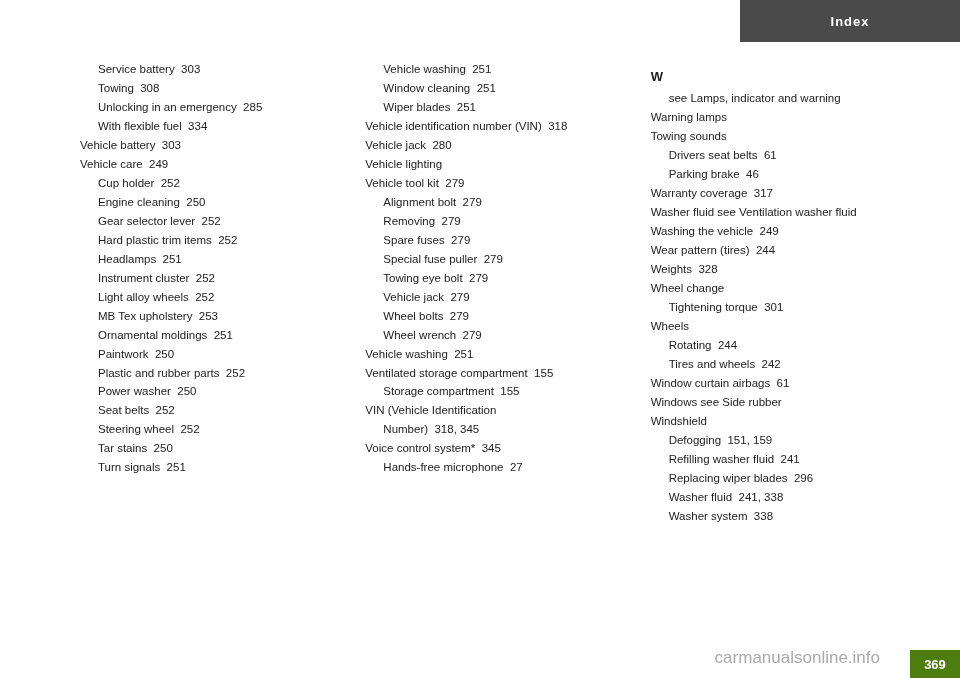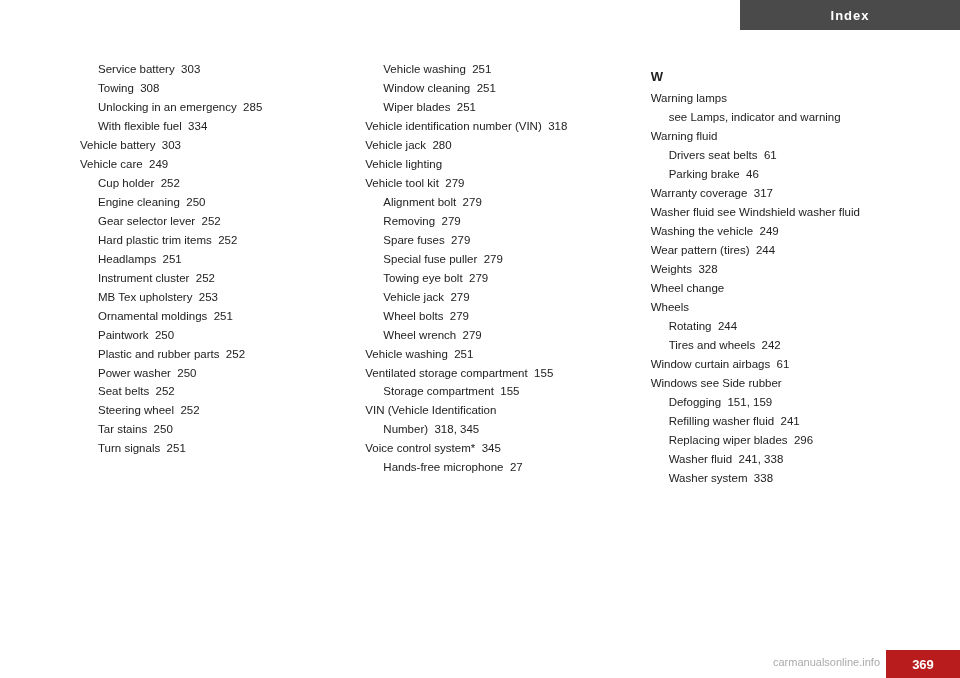--- a/index.html
+++ b/index.html
@@ -13,41 +13,41 @@
       position: relative;
       overflow: hidden;
     }
 
     
     .header-bar {
       position: absolute;
       top: 0;
       right: 0;
       width: 220px;
-      height: 30px;
+      height: 42px;
       background: #4a4a4a;
       display: flex;
       align-items: center;
       justify-content: center;
     }
     .header-bar span {
       color: #ffffff;
       font-size: 13px;
       font-weight: bold;
       letter-spacing: 1px;
     }
 
     
     .page-number {
       position: absolute;
       bottom: 0;
       right: 0;
-      width: 74px;
+      width: 50px;
       height: 28px;
-      background: #b91c1c;
+      background: #4d7c0f;
       display: flex;
       align-items: center;
       justify-content: center;
     }
     .page-number span {
       color: #ffffff;
       font-size: 13px;
       font-weight: bold;
     }
 
@@ -90,21 +90,21 @@
       font-size: 13px;
       margin-top: 6px;
       margin-bottom: 2px;
     }
 
     
     .watermark {
       position: absolute;
       bottom: 10px;
       right: 80px;
-      font-size: 11px;
+      font-size: 17px;
       color: #aaa;
     }
   </style>
 </head>
 <body>
 
 <div class="header-bar">
   <span>Index</span>
 </div>
 
@@ -119,20 +119,21 @@
       <div class="index-entry sub-entry">Unlocking in an emergency&nbsp;&nbsp;285</div>
       <div class="index-entry sub-entry">With flexible fuel&nbsp;&nbsp;334</div>
       <div class="index-entry main-entry">Vehicle battery&nbsp;&nbsp;303</div>
       <div class="index-entry main-entry">Vehicle care&nbsp;&nbsp;249</div>
       <div class="index-entry sub-entry">Cup holder&nbsp;&nbsp;252</div>
       <div class="index-entry sub-entry">Engine cleaning&nbsp;&nbsp;250</div>
       <div class="index-entry sub-entry">Gear selector lever&nbsp;&nbsp;252</div>
       <div class="index-entry sub-entry">Hard plastic trim items&nbsp;&nbsp;252</div>
       <div class="index-entry sub-entry">Headlamps&nbsp;&nbsp;251</div>
       <div class="index-entry sub-entry">Instrument cluster&nbsp;&nbsp;252</div>
+      <div class="index-entry sub-entry">Light alloy wheels&nbsp;&nbsp;252</div>
       <div class="index-entry sub-entry">MB Tex upholstery&nbsp;&nbsp;253</div>
       <div class="index-entry sub-entry">Ornamental moldings&nbsp;&nbsp;251</div>
       <div class="index-entry sub-entry">Paintwork&nbsp;&nbsp;250</div>
       <div class="index-entry sub-entry">Plastic and rubber parts&nbsp;&nbsp;252</div>
       <div class="index-entry sub-entry">Power washer&nbsp;&nbsp;250</div>
       <div class="index-entry sub-entry">Seat belts&nbsp;&nbsp;252</div>
       <div class="index-entry sub-entry">Steering wheel&nbsp;&nbsp;252</div>
       <div class="index-entry sub-entry">Tar stains&nbsp;&nbsp;250</div>
       <div class="index-entry sub-entry">Turn signals&nbsp;&nbsp;251</div>
     </div>
@@ -155,36 +156,38 @@
       <div class="index-entry main-entry">Vehicle washing&nbsp;&nbsp;251</div>
       <div class="index-entry main-entry">Ventilated storage compartment&nbsp;&nbsp;155</div>
       <div class="index-entry sub-entry">Storage compartment&nbsp;&nbsp;155</div>
       <div class="index-entry main-entry">VIN (Vehicle Identification</div>
       <div class="index-entry sub-entry">Number)&nbsp;&nbsp;318, 345</div>
       <div class="index-entry main-entry">Voice control system*&nbsp;&nbsp;345</div>
       <div class="index-entry sub-entry">Hands-free microphone&nbsp;&nbsp;27</div>
     </div>
   <div class="column" id="col3-container">
       <div class="index-entry section-letter">W</div>
+      <div class="index-entry sub-entry">see Lamps, indicator and warning</div>
       <div class="index-entry main-entry">Warning lamps</div>
-      <div class="index-entry sub-entry">see Lamps, indicator and warning</div>
-      <div class="index-entry main-entry">Warning fluid</div>
+      <div class="index-entry main-entry">Towing sounds</div>
       <div class="index-entry sub-entry">Drivers seat belts&nbsp;&nbsp;61</div>
       <div class="index-entry sub-entry">Parking brake&nbsp;&nbsp;46</div>
       <div class="index-entry main-entry">Warranty coverage&nbsp;&nbsp;317</div>
-      <div class="index-entry main-entry">Washer fluid see Windshield washer fluid</div>
+      <div class="index-entry main-entry">Washer fluid see Ventilation washer fluid</div>
       <div class="index-entry main-entry">Washing the vehicle&nbsp;&nbsp;249</div>
       <div class="index-entry main-entry">Wear pattern (tires)&nbsp;&nbsp;244</div>
       <div class="index-entry main-entry">Weights&nbsp;&nbsp;328</div>
       <div class="index-entry main-entry">Wheel change</div>
+      <div class="index-entry sub-entry">Tightening torque&nbsp;&nbsp;301</div>
       <div class="index-entry main-entry">Wheels</div>
       <div class="index-entry sub-entry">Rotating&nbsp;&nbsp;244</div>
       <div class="index-entry sub-entry">Tires and wheels&nbsp;&nbsp;242</div>
       <div class="index-entry main-entry">Window curtain airbags&nbsp;&nbsp;61</div>
       <div class="index-entry main-entry">Windows see Side rubber</div>
+      <div class="index-entry main-entry">Windshield</div>
       <div class="index-entry sub-entry">Defogging&nbsp;&nbsp;151, 159</div>
       <div class="index-entry sub-entry">Refilling washer fluid&nbsp;&nbsp;241</div>
       <div class="index-entry sub-entry">Replacing wiper blades&nbsp;&nbsp;296</div>
       <div class="index-entry sub-entry">Washer fluid&nbsp;&nbsp;241, 338</div>
       <div class="index-entry sub-entry">Washer system&nbsp;&nbsp;338</div>
     </div>
 </div>
 
 <div class="watermark">
   <span>carmanualsonline.info</span>

